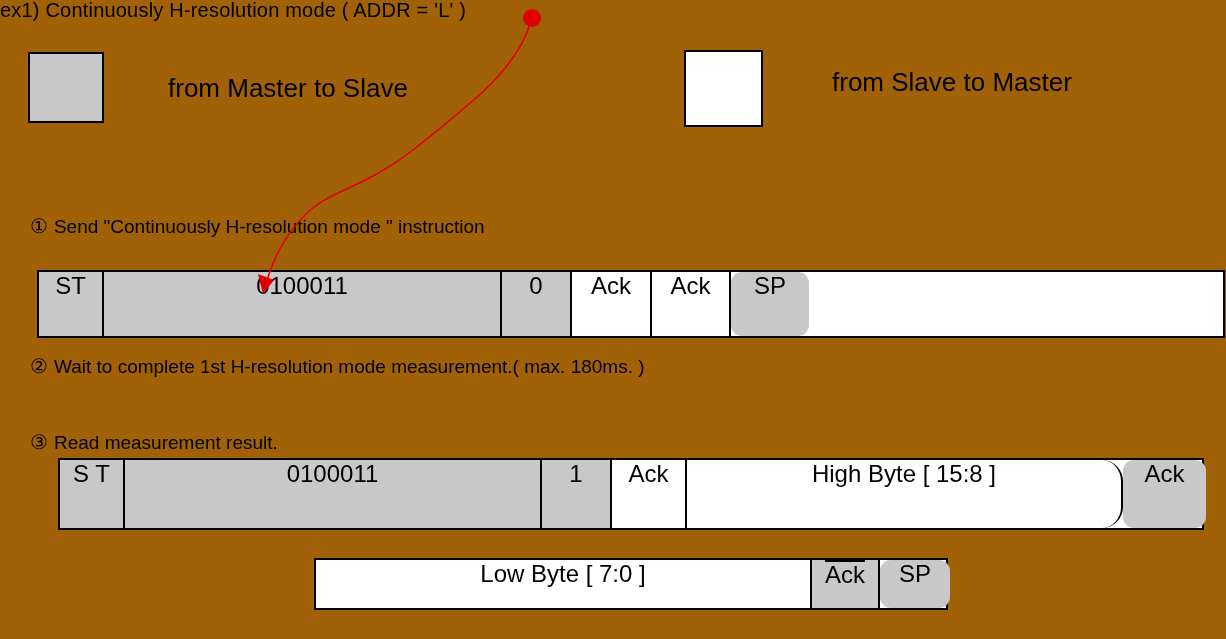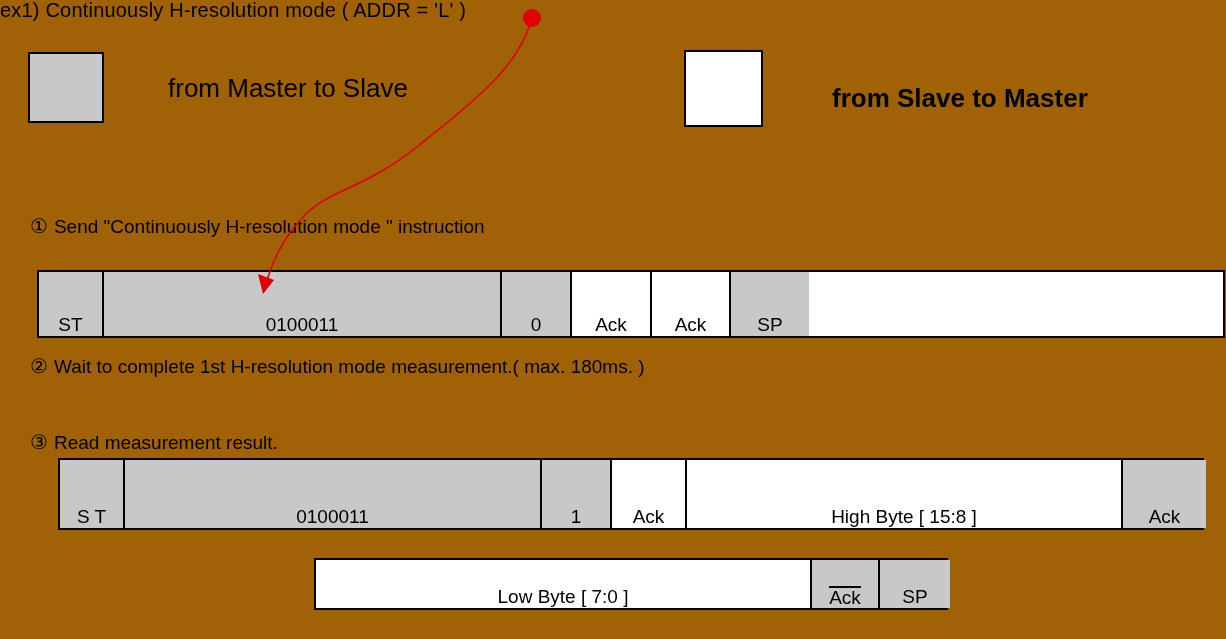--- a/index.html
+++ b/index.html
@@ -35,21 +35,21 @@
   }
   .legend-gray { left: 28px; top: 52px; width: 76px; height: 71px; background: #c8c8c8; }
   .legend-white { left: 684px; top: 50px; width: 79px; height: 77px; background: #ffffff; }
 
   .legend-label {
     font-size: 26px;
     line-height: 24px;
     white-space: nowrap;
   }
   .legend-label-master { left: 168px; top: 76px; }
-  .legend-label-slave  { left: 832px; top: 86px; font-weight: bold; }
+  .legend-label-slave  { left: 832px; top: 70px; }
 
   .step-text {
     font-size: 19px;
     line-height: 24px;
     white-space: nowrap;
   }
   .step1 { left: 30px; top: 214px; }
   .step2 { left: 30px; top: 354px; }
   .step3 { left: 30px; top: 430px; }
   .step-num { font-size: 20px; margin-right: 6px; }
@@ -57,28 +57,28 @@
   
   .frame {
     display: flex;
     box-sizing: border-box;
     border: 2px solid #000000;
     background: #ffffff;
   }
   .cell {
     box-sizing: border-box;
     display: flex;
-    align-items: flex-end;
+    align-items: flex-start;
     justify-content: center;
-    font-size: 19px;
+    font-size: 24px;
     border-right: 2px solid #000000;
     background: #ffffff;
     white-space: nowrap;
   }
-  .cell:last-child { border-right: none; }
+  .cell:last-child { border-right: none; border-radius: 11px; }
   .cell.gray { background: #c8c8c8; }
   .cell.white { background: #ffffff; }
 
   .ovl { border-top: 2px solid #000; padding-top: 0px; line-height: 1.05; display: inline-block; }
 
   #frame1 { left: 37px; top: 270px; width: 1188px; height: 68px; }
   #frame2 { left: 58px; top: 458px; width: 1146px; height: 72px; }
   #frame3 { left: 314px; top: 558px; width: 634px; height: 52px; }
 
   
@@ -138,21 +138,21 @@
       </div>
       <div class="cell gray" style="width: 417px; flex: 0 0 417px;">
         <span>0100011</span>
       </div>
       <div class="cell gray" style="width: 70px; flex: 0 0 70px;">
         <span>1</span>
       </div>
       <div class="cell white" style="width: 75px; flex: 0 0 75px;">
         <span>Ack</span>
       </div>
-      <div class="cell white" style="width: 436px; flex: 0 0 436px;">
+      <div class="cell white" style="width: 436px; flex: 0 0 436px; border-radius: 21px;">
         <span>High Byte [ 15:8 ]</span>
       </div>
       <div class="cell gray" style="width: 83px; flex: 0 0 83px;">
         <span>Ack</span>
       </div>
     </div>
   <div class="abs frame" id="frame3">
       <div class="cell white" style="width: 496px; flex: 0 0 496px;">
         <span>Low Byte [ 7:0 ]</span>
       </div>

